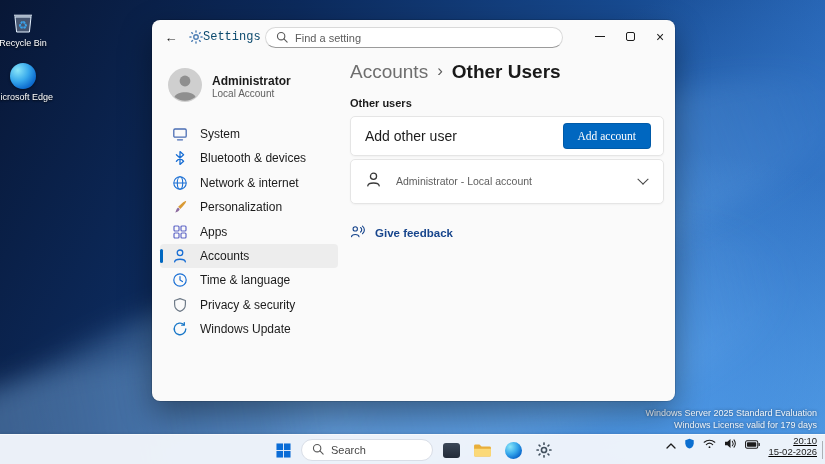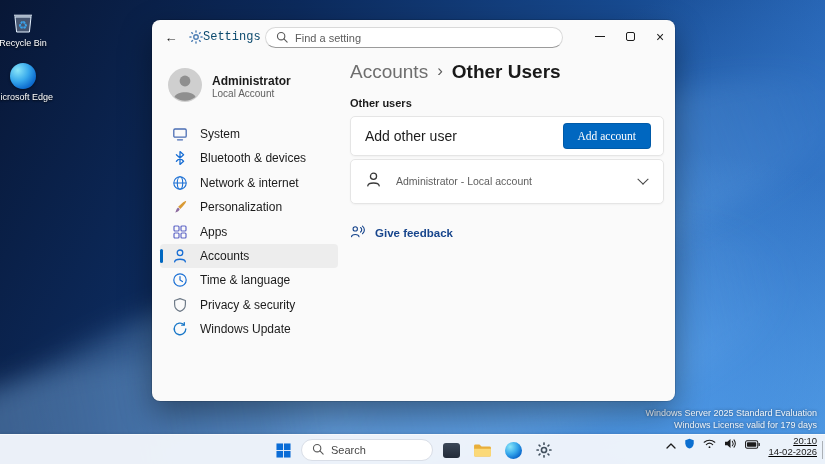--- a/index.html
+++ b/index.html
@@ -412,18 +412,18 @@
       </span>
       <span>
         <svg viewBox="0 0 16 9" width="15" height="9">
           <rect x="0.6" y="0.6" width="13" height="7.8" rx="1.6" fill="none" stroke="#1b1b1b" stroke-width="1.1"></rect>
           <rect x="14.4" y="2.8" width="1.4" height="3.4" rx="0.6" fill="#1b1b1b"></rect>
           <rect x="2.1" y="2.1" width="9.9" height="4.8" rx="0.8" fill="#1b1b1b"></rect>
         </svg>
       </span>
       <div class="clock">
         <div>20:10</div>
-        <div>14-02-2026</div>
+        <div>15-02-2026</div>
       </div>
     </div>
     <div class="show-desktop"></div>
   </div>
 </div>
 
 </body></html>

